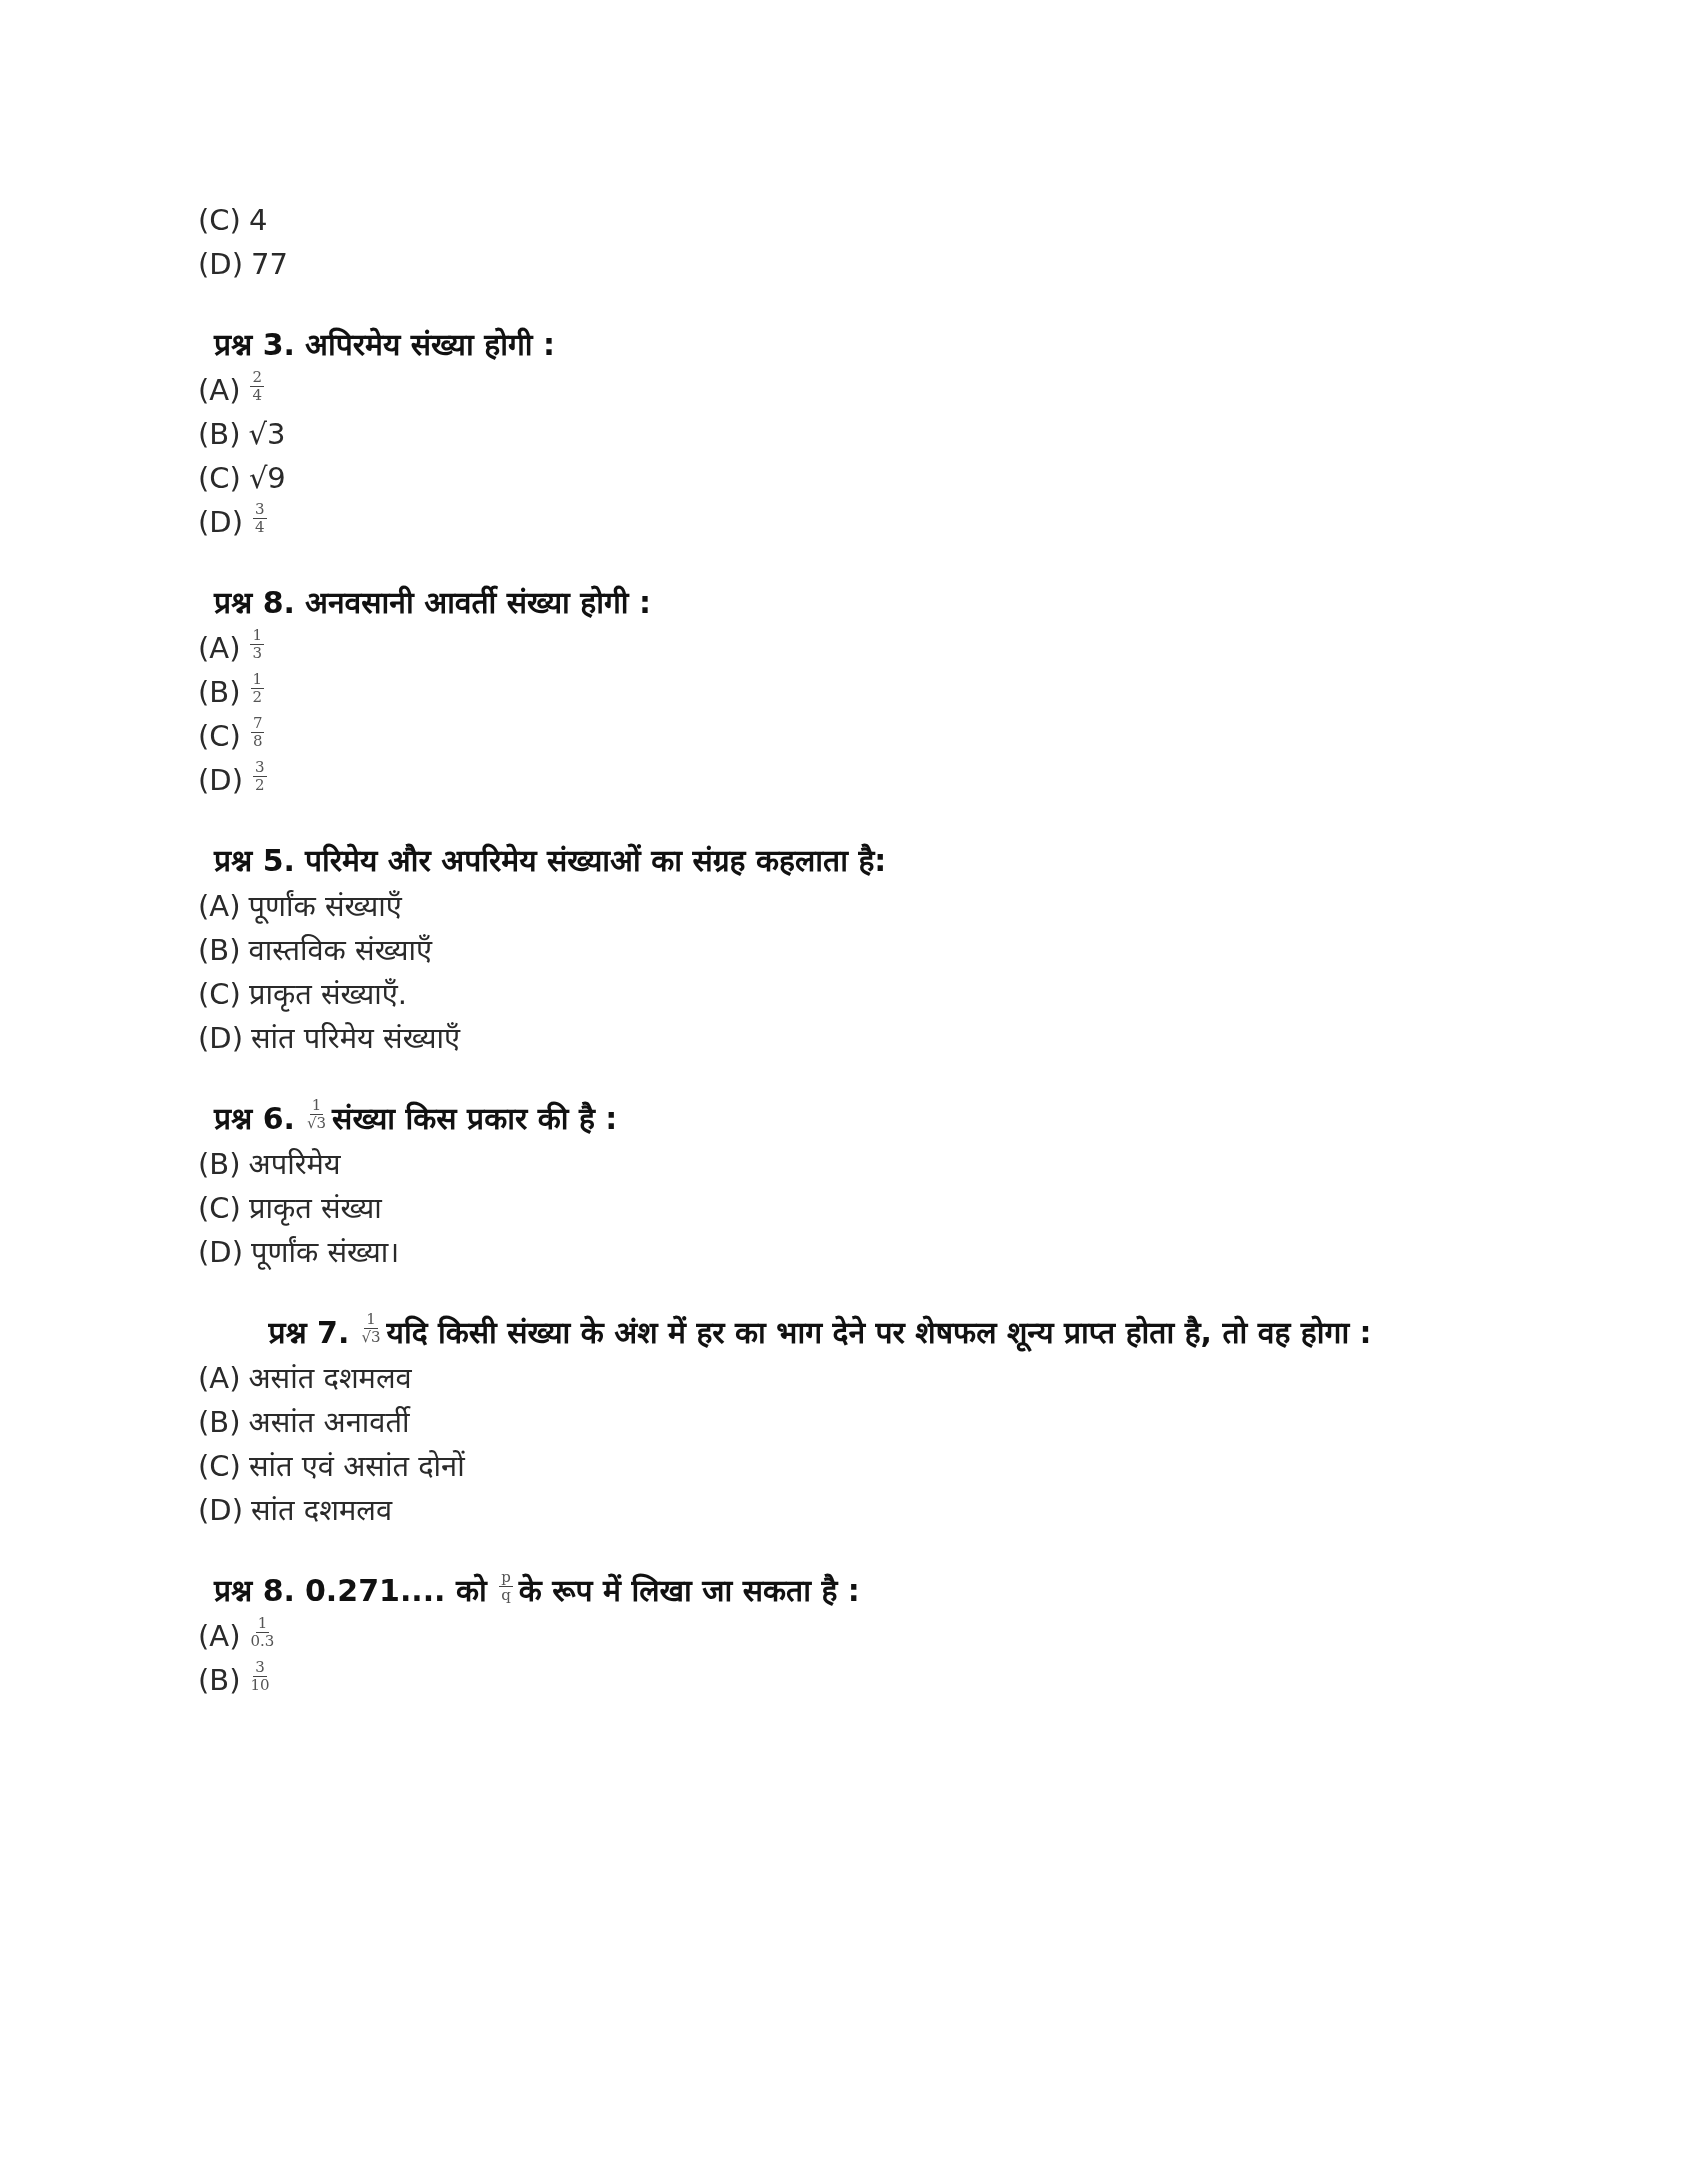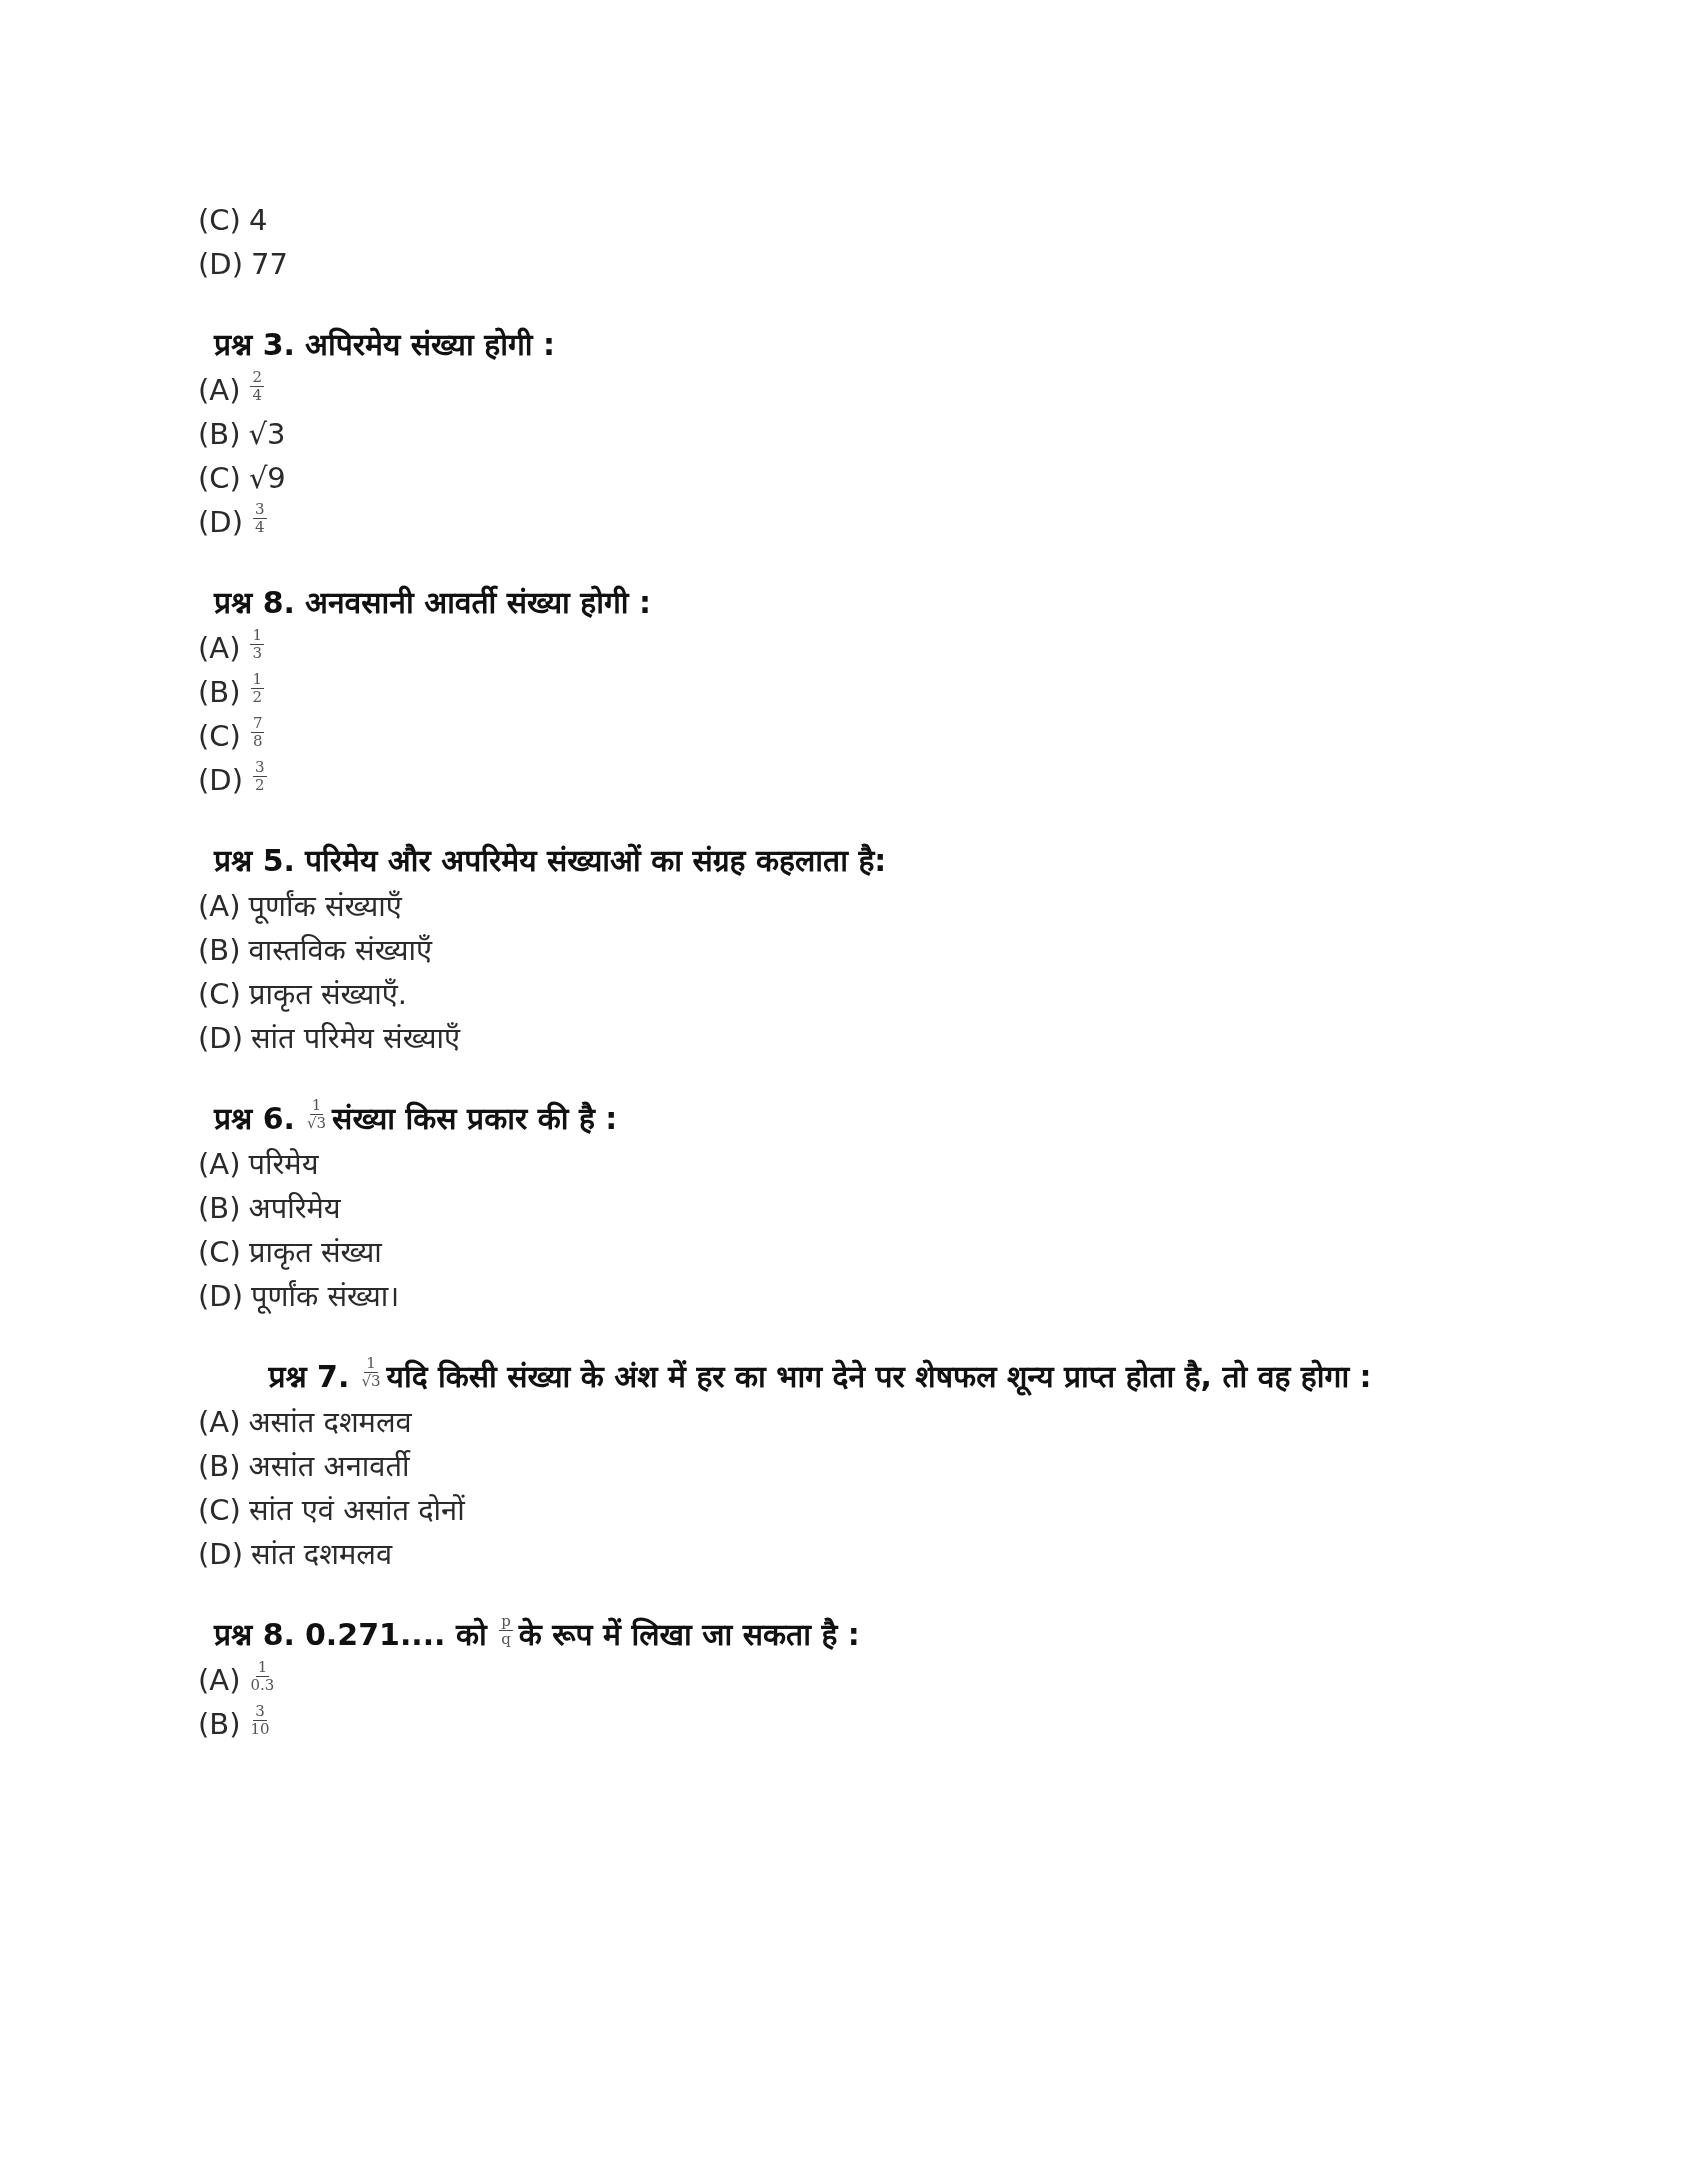--- a/index.html
+++ b/index.html
@@ -67,21 +67,20 @@
     <div class="opt"><span class="lbl">(B)</span><span>वास्तविक संख्याएँ</span></div>
     <div class="opt"><span class="lbl">(C)</span><span>प्राकृत संख्याएँ.</span></div>
     <div class="opt"><span class="lbl">(D)</span><span>सांत परिमेय संख्याएँ</span></div>
   </div>
 
   <div class="q">
     <div class="q-title"><span class="num">प्रश्न 6.</span><span class="frac">
           <span class="n">1</span>
           <span class="d">√3</span>
         </span><span>संख्या किस प्रकार की है :</span></div>
-    <div class="opt"><span class="lbl">(A)</span><span>परिमेय</span></div>
     <div class="opt"><span class="lbl">(B)</span><span>अपरिमेय</span></div>
     <div class="opt"><span class="lbl">(C)</span><span>प्राकृत संख्या</span></div>
     <div class="opt"><span class="lbl">(D)</span><span>पूर्णांक संख्या।</span></div>
   </div>
 
   <div class="q">
     <div class="q-title" style="width:1228px;text-align:center;"><span class="num">प्रश्न 7.</span><span class="frac">
           <span class="n">1</span>
           <span class="d">√3</span>
         </span><span>यदि किसी संख्या के अंश में हर का भाग देने पर शेषफल शून्य प्राप्त होता है, तो वह होगा :</span></div>

